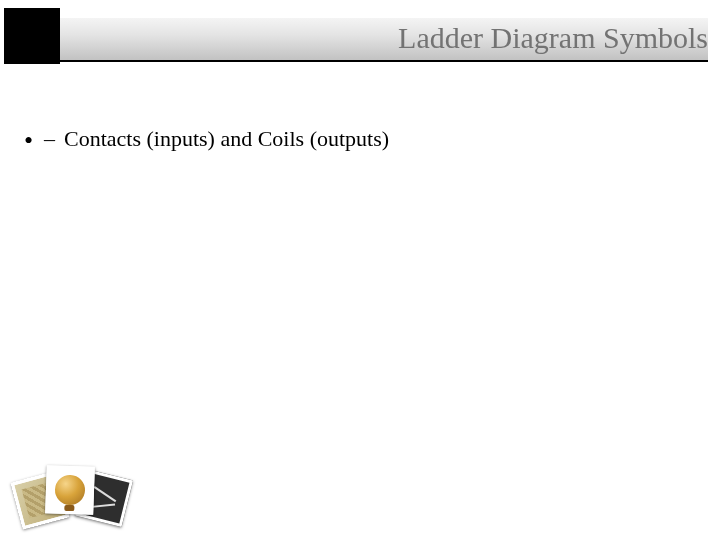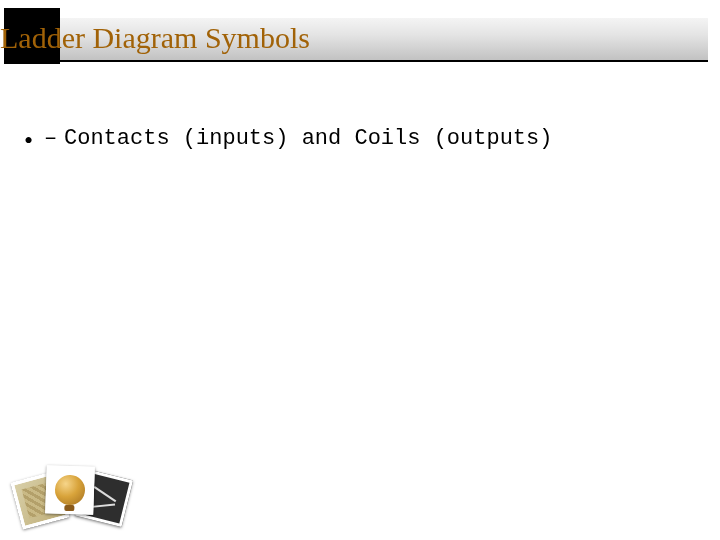--- a/index.html
+++ b/index.html
@@ -36,24 +36,25 @@
     border-bottom: 2px solid #000;
     z-index: 1;
   }
   .title-text {
     position: absolute;
     left: 0;
     right: 0;
     top: 10px;
     height: 44px;
     line-height: 40px;
-    text-align: left;
+    text-align: right;
     font-size: 30px;
     z-index: 3;
-    color: #a16207;
+    color: #737373;
+    padding-left: 40px;
   }
   .content {
     padding: 55px 22px 0 22px;
   }
   .bullets {
     list-style: none;
   }
   .bullets > li {
     position: relative;
     padding-left: 22px;
@@ -64,21 +65,20 @@
   .bullets > li::before {
     content: "•";
     position: absolute;
     left: 2px;
     top: 0;
     font-size: 26px;
   }
   .sub-bullets {
     list-style: none;
     margin-top: 2px;
-    font-family: Liberation Mono, monospace;
   }
   .sub-bullets > li {
     position: relative;
     padding-left: 20px;
     font-size: 22px;
     line-height: 1.25;
   }
   .sub-bullets > li::before {
     content: "–";
     position: absolute;

